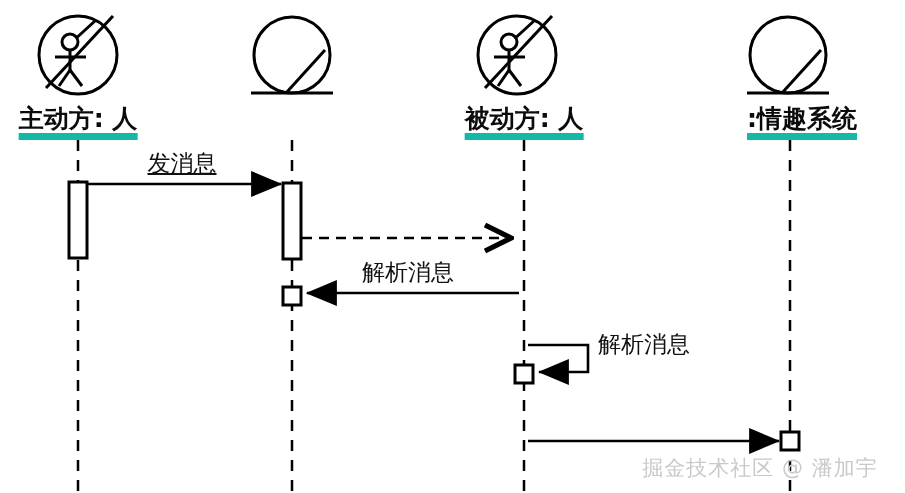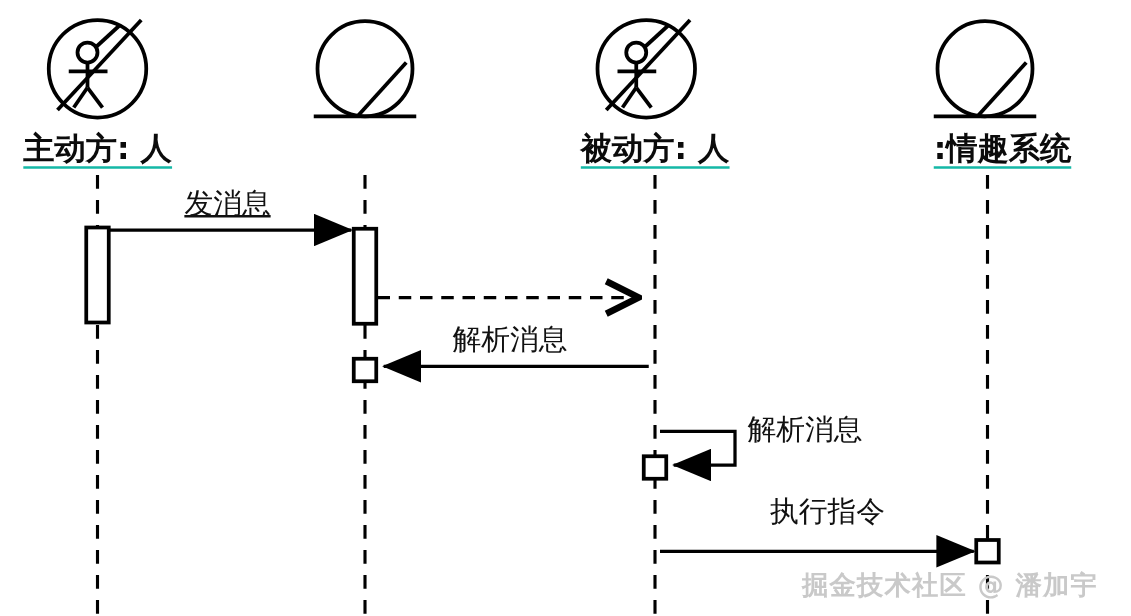--- a/index.html
+++ b/index.html
@@ -28,38 +28,38 @@
     color: #0b0b0b;
     line-height: 1;
   }
   
   .head-name {
     font-size: 25px;
     font-weight: bold;
     letter-spacing: 0px;
     transform: translateX(-50%);
     text-align: center;
-    border-bottom: 2px solid #14b8a6;
+    border-bottom: 7px solid #14b8a6;
     padding-bottom: 2px;
   }
   
   .msg-label {
     font-size: 23px;
     font-weight: 400;
     color: #111111;
     text-align: center;
   }
   .msg-label.center {
     transform: translateX(-50%);
     text-align: center;
   }
   .watermark {
     font-size: 21px;
     color: #c9c9c9;
-    font-weight: 700;
+    font-weight: 400;
     letter-spacing: 1px;
     transform: translateX(-50%);
     white-space: nowrap;
   }
 </style>
 </head>
 <body>
 
 <div id="canvas">
 
@@ -138,17 +138,16 @@
   <div class="lbl head-name" style="left:524px; top:106px;">被动方: 人</div>
 
   <div class="lbl head-name" style="left:802px; top:106px;">:情趣系统</div>
 
   <div class="lbl msg-label center" style="left:182px; top:152px;text-decoration:underline;">发消息</div>
 
   <div class="lbl msg-label center" style="left:408px; top:261px;">解析消息</div>
 
   <div class="lbl msg-label" style="left:598px; top:333px;">解析消息</div>
 
-  <div class="lbl msg-label center" style="left:662px; top:399px;">执行指令</div>
 
   <div class="lbl watermark" style="left:760px; top:458px;">掘金技术社区 @ 潘加宇</div>
 
 </div>
 
 </body></html>

